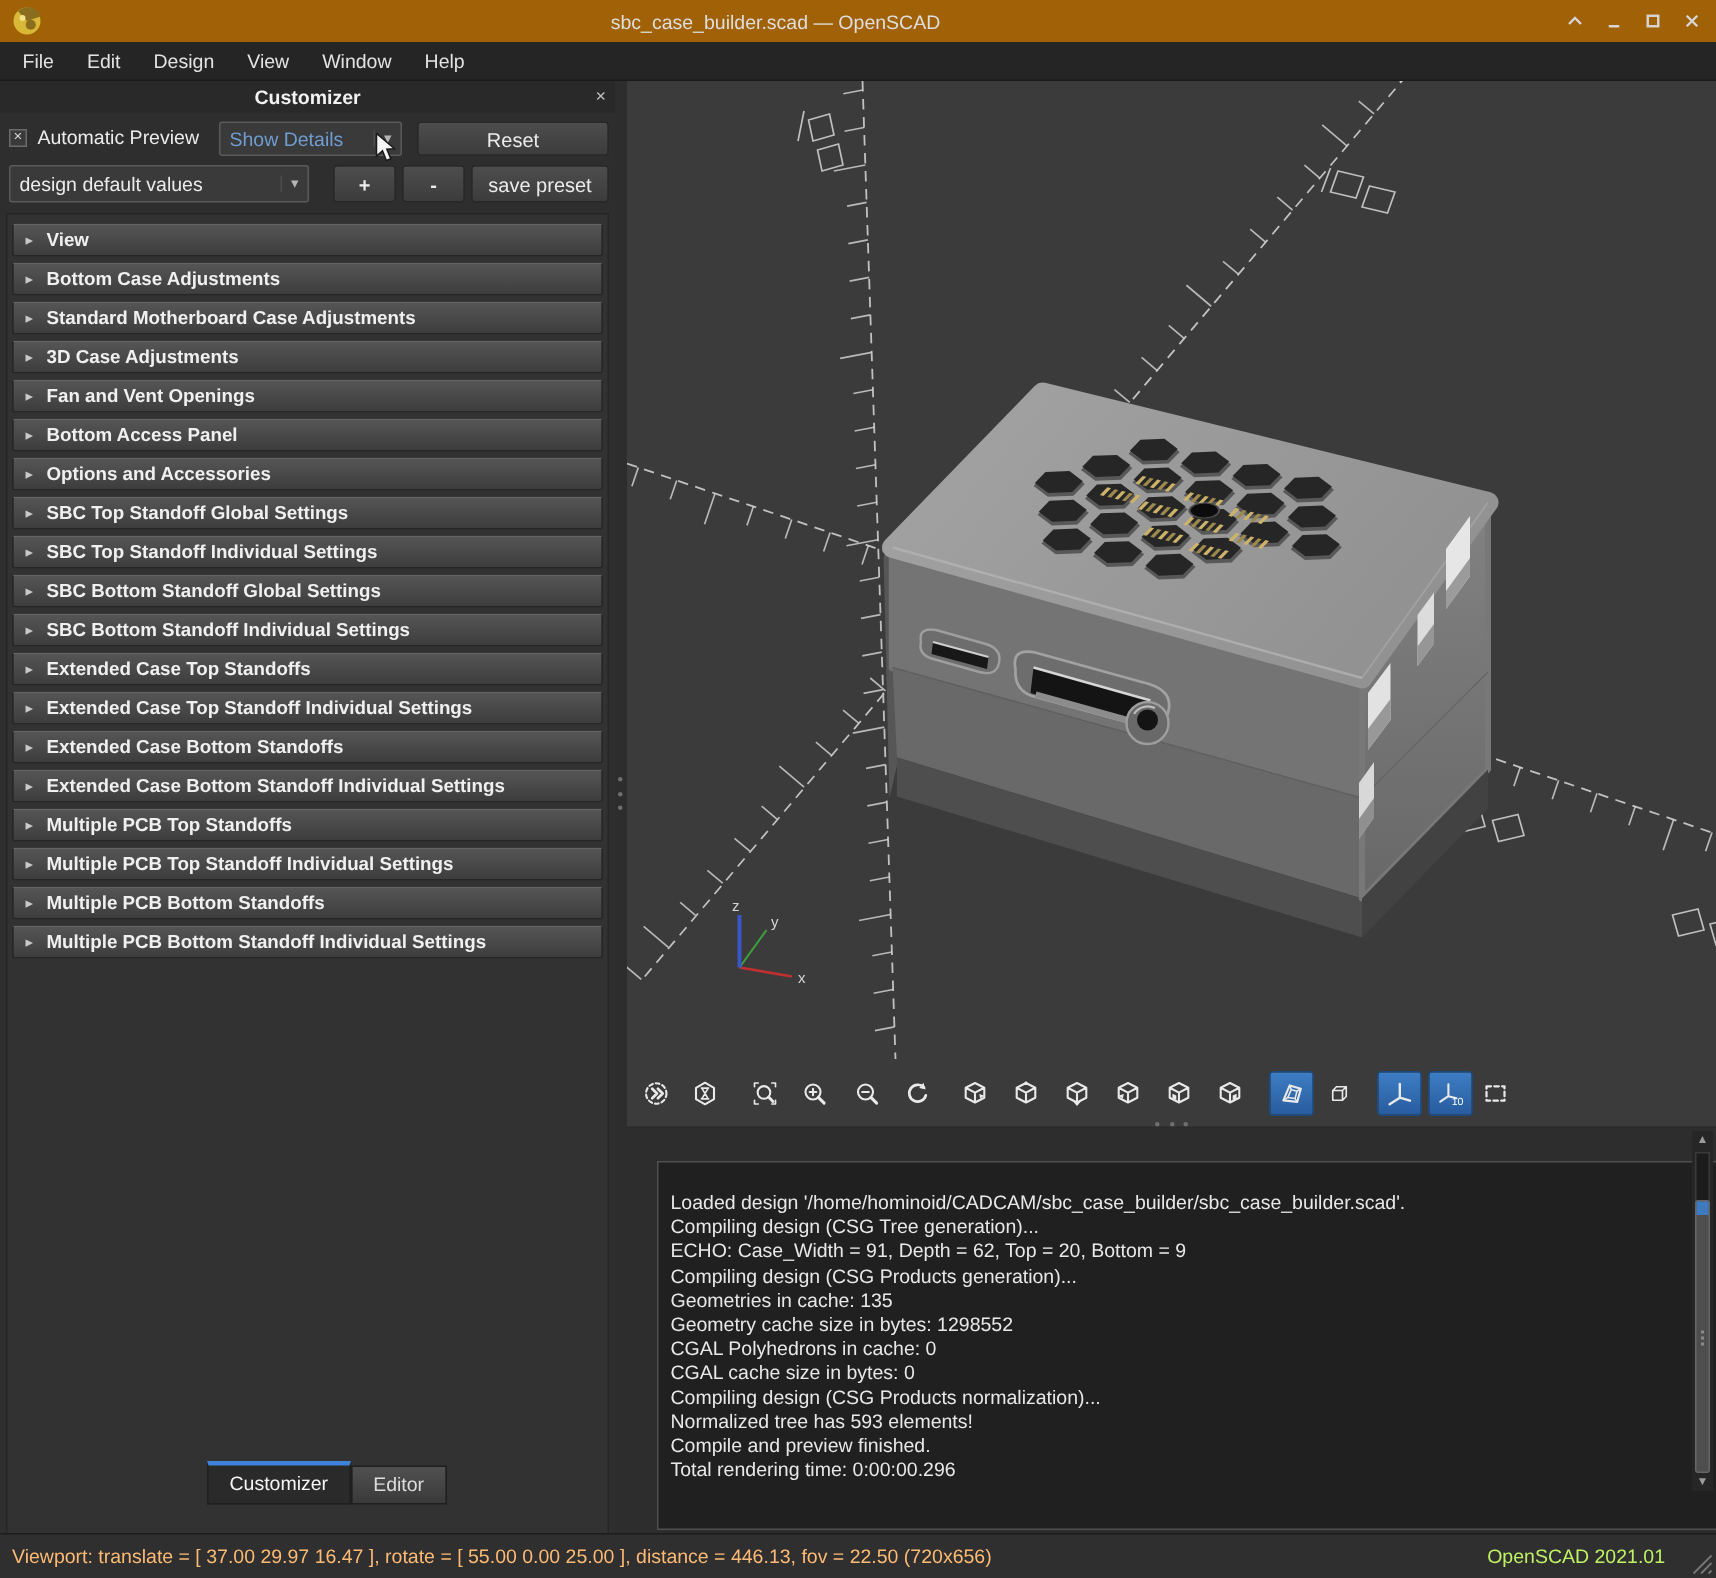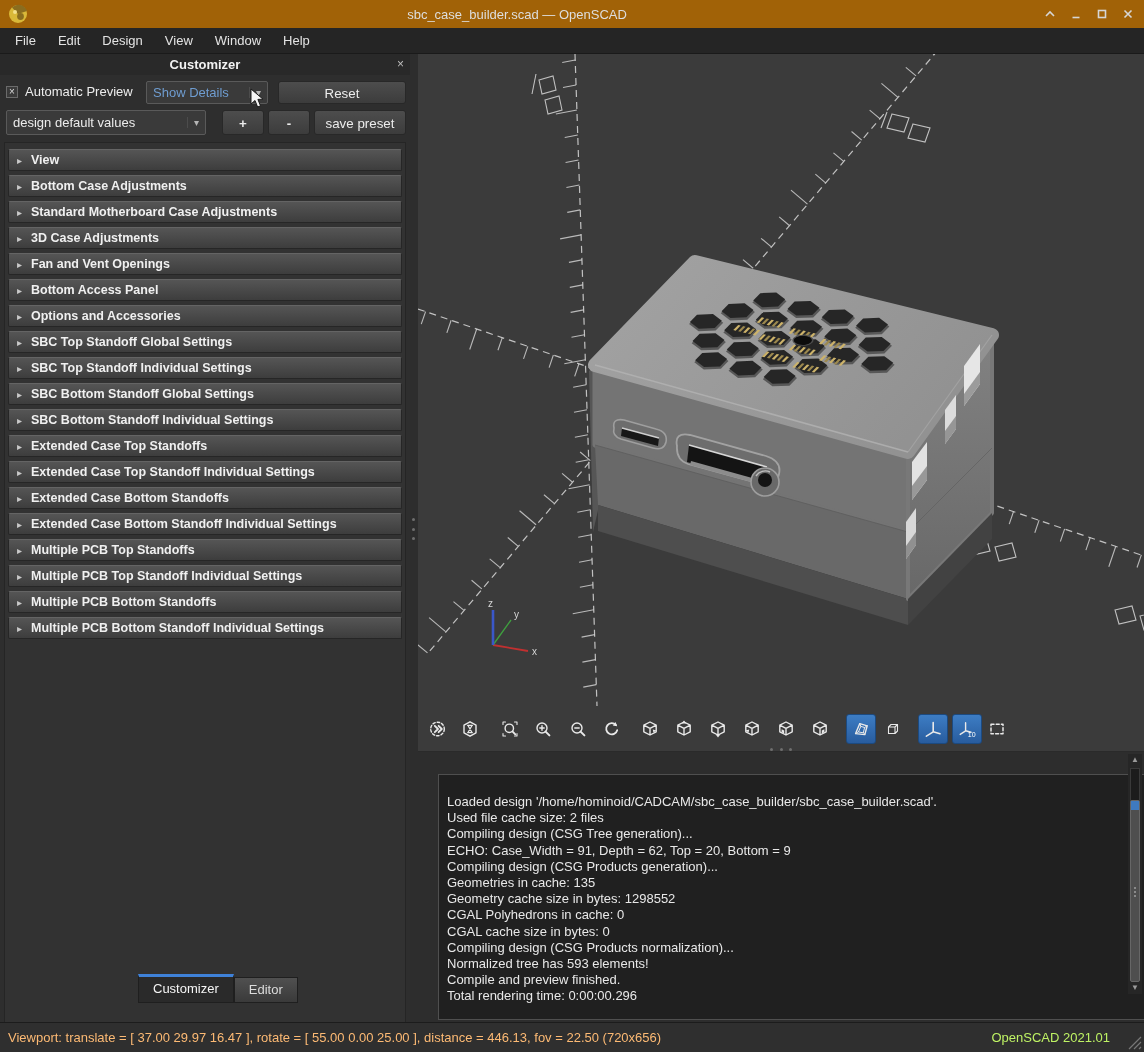--- a/index.html
+++ b/index.html
@@ -615,21 +615,20 @@
 
   <svg width="0" height="0" style="position:absolute">
     <symbol id="ic-cube" viewBox="0 0 20 20">
         <path d="M10 3 L16.2 6.2 V12.8 L10 16 L3.8 12.8 V6.2 Z M3.8 6.2 L10 9.4 L16.2 6.2 M10 9.4 V16" fill="none"></path>
       </symbol>
   </svg>
 
   <div class="console">
     <div class="console-body" id="consolebody">
         <div class="console-line">Loaded design '/home/hominoid/CADCAM/sbc_case_builder/sbc_case_builder.scad'.</div>
-        <div class="console-line">Used file cache size: 2 files</div>
         <div class="console-line">Compiling design (CSG Tree generation)...</div>
         <div class="console-line">ECHO: Case_Width = 91, Depth = 62, Top = 20, Bottom = 9</div>
         <div class="console-line">Compiling design (CSG Products generation)...</div>
         <div class="console-line">Geometries in cache: 135</div>
         <div class="console-line">Geometry cache size in bytes: 1298552</div>
         <div class="console-line">CGAL Polyhedrons in cache: 0</div>
         <div class="console-line">CGAL cache size in bytes: 0</div>
         <div class="console-line">Compiling design (CSG Products normalization)...</div>
         <div class="console-line">Normalized tree has 593 elements!</div>
         <div class="console-line">Compile and preview finished.</div>

